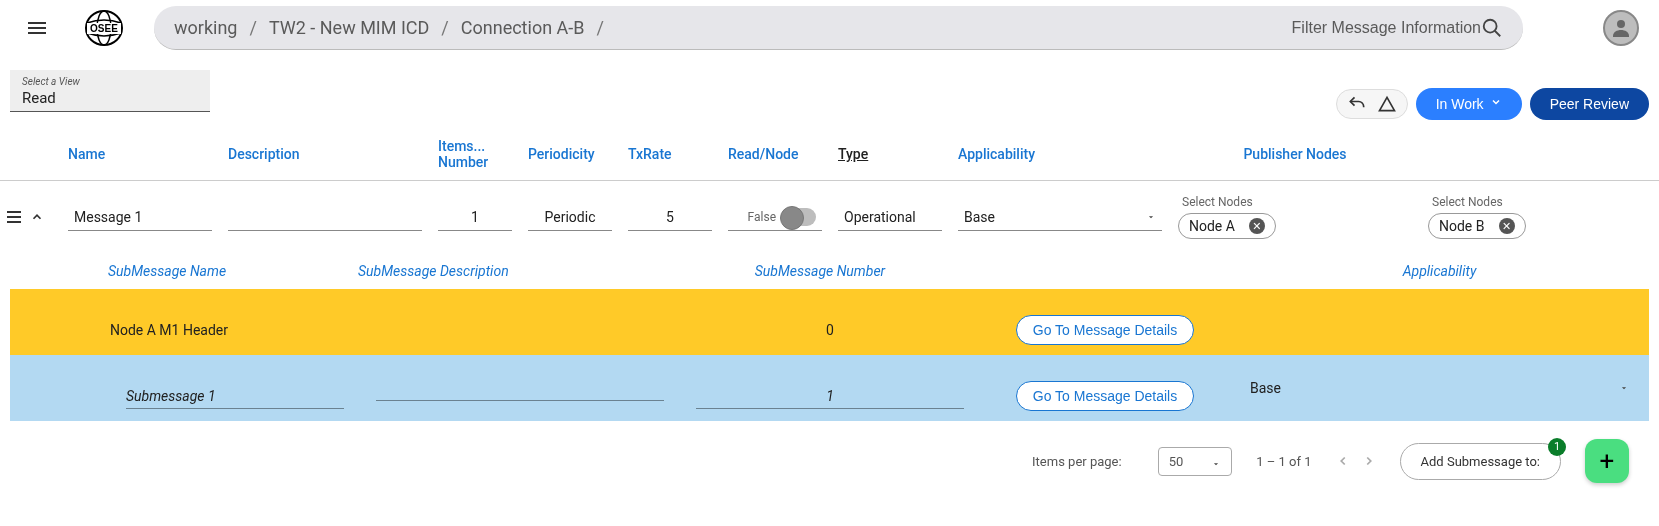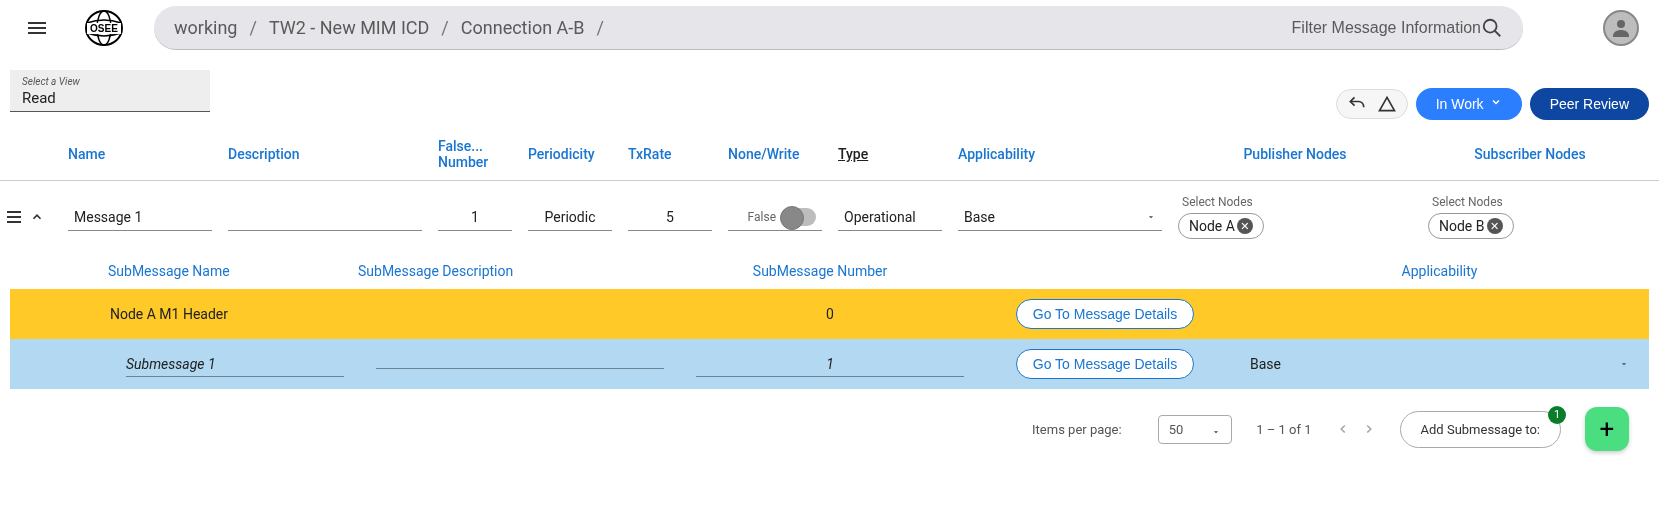--- a/index.html
+++ b/index.html
@@ -39,31 +39,31 @@
   .msg-row { display: grid; grid-template-columns: 60px 160px 210px 90px 100px 100px 110px 120px 220px 250px 220px; align-items: center; padding: 14px 0; }
   .td { padding: 0 8px; }
   .row-icons { display: flex; align-items: center; gap: 8px; padding-left: 6px; }
   .ul-cell { border-bottom: 1px solid #888; padding: 4px 6px; min-height: 28px; display: flex; align-items: center; }
   .ul-cell.center { justify-content: center; }
   .toggle-wrap { display: flex; align-items: center; gap: 6px; justify-content: flex-end; }
   .toggle { width: 34px; height: 18px; background: #bdbdbd; border-radius: 10px; position: relative; }
   .toggle::after { content:''; position:absolute; width:22px; height:22px; border-radius:50%; background:#888; top:-2px; left:-2px; border:1px solid #777; }
   .nodes-col { }
   .nodes-lbl { font-size: 12px; color: #666; margin-bottom: 4px; padding-left: 4px; }
-  .chip { display: inline-flex; align-items: center; gap: 2px; border: 1px solid #999; border-radius: 16px; padding: 4px 10px; font-size: 14px; background: #fff; }
+  .chip { display: inline-flex; align-items: center; gap: 14px; border: 1px solid #999; border-radius: 16px; padding: 4px 10px; font-size: 14px; background: #fff; }
   .chip .x { width: 16px; height: 16px; border-radius: 50%; background: #555; color: #fff; display: inline-flex; align-items: center; justify-content: center; font-size: 11px; line-height: 1; }
   .dropdown-caret { margin-left: auto; }
 
   
-  .sub-header { display: grid; grid-template-columns: 100px 250px 320px 300px 250px 1fr; padding: 10px 0; color: #1976d2; font-size: 14px; }
+  .sub-header { display: grid; grid-template-columns: 100px 250px 320px 300px 250px 1fr; padding: 10px 0; color: #1976d2; font-size: 14px; font-style: italic; }
   .sub-header div { padding: 0 8px; }
   .sub-row { display: grid; grid-template-columns: 100px 250px 320px 300px 250px 1fr; align-items: center; padding: 10px 0; margin: 0 10px; }
   .sub-row.yellow { background: #ffca28; }
   .sub-row.blue { background: #b3d9f2; }
-  .sub-row .cell { padding: 0 8px; }
+  .sub-row .cell { padding: 0 8px; margin-top: 16px; }
   .sub-row .cell.indent { padding-left: 0; }
   .sub-row .ul { border-bottom: 1px solid rgba(0,0,0,0.4); padding: 4px 0; margin: 0 8px; font-style: italic;}
   .sub-row .ul.center { text-align: center; }
   .goto-btn { background: #fff; border: 1px solid #1976d2; color: #1976d2; border-radius: 18px; padding: 6px 16px; font-size: 14px; cursor: pointer; }
   .applic-cell { display: flex; align-items: center; padding: 0 20px; }
   .applic-cell .caret { margin-left: auto; }
 
   
   .paginator { display: flex; align-items: center; justify-content: flex-end; gap: 24px; padding: 18px 30px; font-size: 13px; color: #555; position: relative; }
   .pg-select { border: 1px solid #aaa; border-radius: 4px; padding: 6px 10px; display: flex; align-items: flex-end; gap: 28px; margin-left: 12px; }
@@ -151,30 +151,29 @@
       <span>Peer Review</span>
     </button>
   </div>
 </div>
 
 <div class="tbl-header">
   <div class="th"></div>
   <div class="th">Name</div>
   <div class="th">Description</div>
   <div class="th">
-    <div>False...</div>
+    <div>Items...</div>
     <div>Number</div>
   </div>
   <div class="th">Periodicity</div>
   <div class="th">TxRate</div>
-  <div class="th">None/Write</div>
+  <div class="th">Read/Node</div>
   <div class="th black">Type</div>
   <div class="th">Applicability</div>
   <div class="th" style="text-align:center">Publisher Nodes</div>
-  <div class="th" style="text-align:center">Subscriber Nodes</div>
 </div>
 
 <div class="msg-row">
   <div class="td row-icons">
     <span>
       <svg width="16" height="14" viewBox="0 0 16 14" stroke="#333" stroke-width="2">
           <line x1="1" y1="2" x2="15" y2="2"></line>
           <line x1="1" y1="7" x2="15" y2="7"></line>
           <line x1="1" y1="12" x2="15" y2="12"></line>
         </svg>

